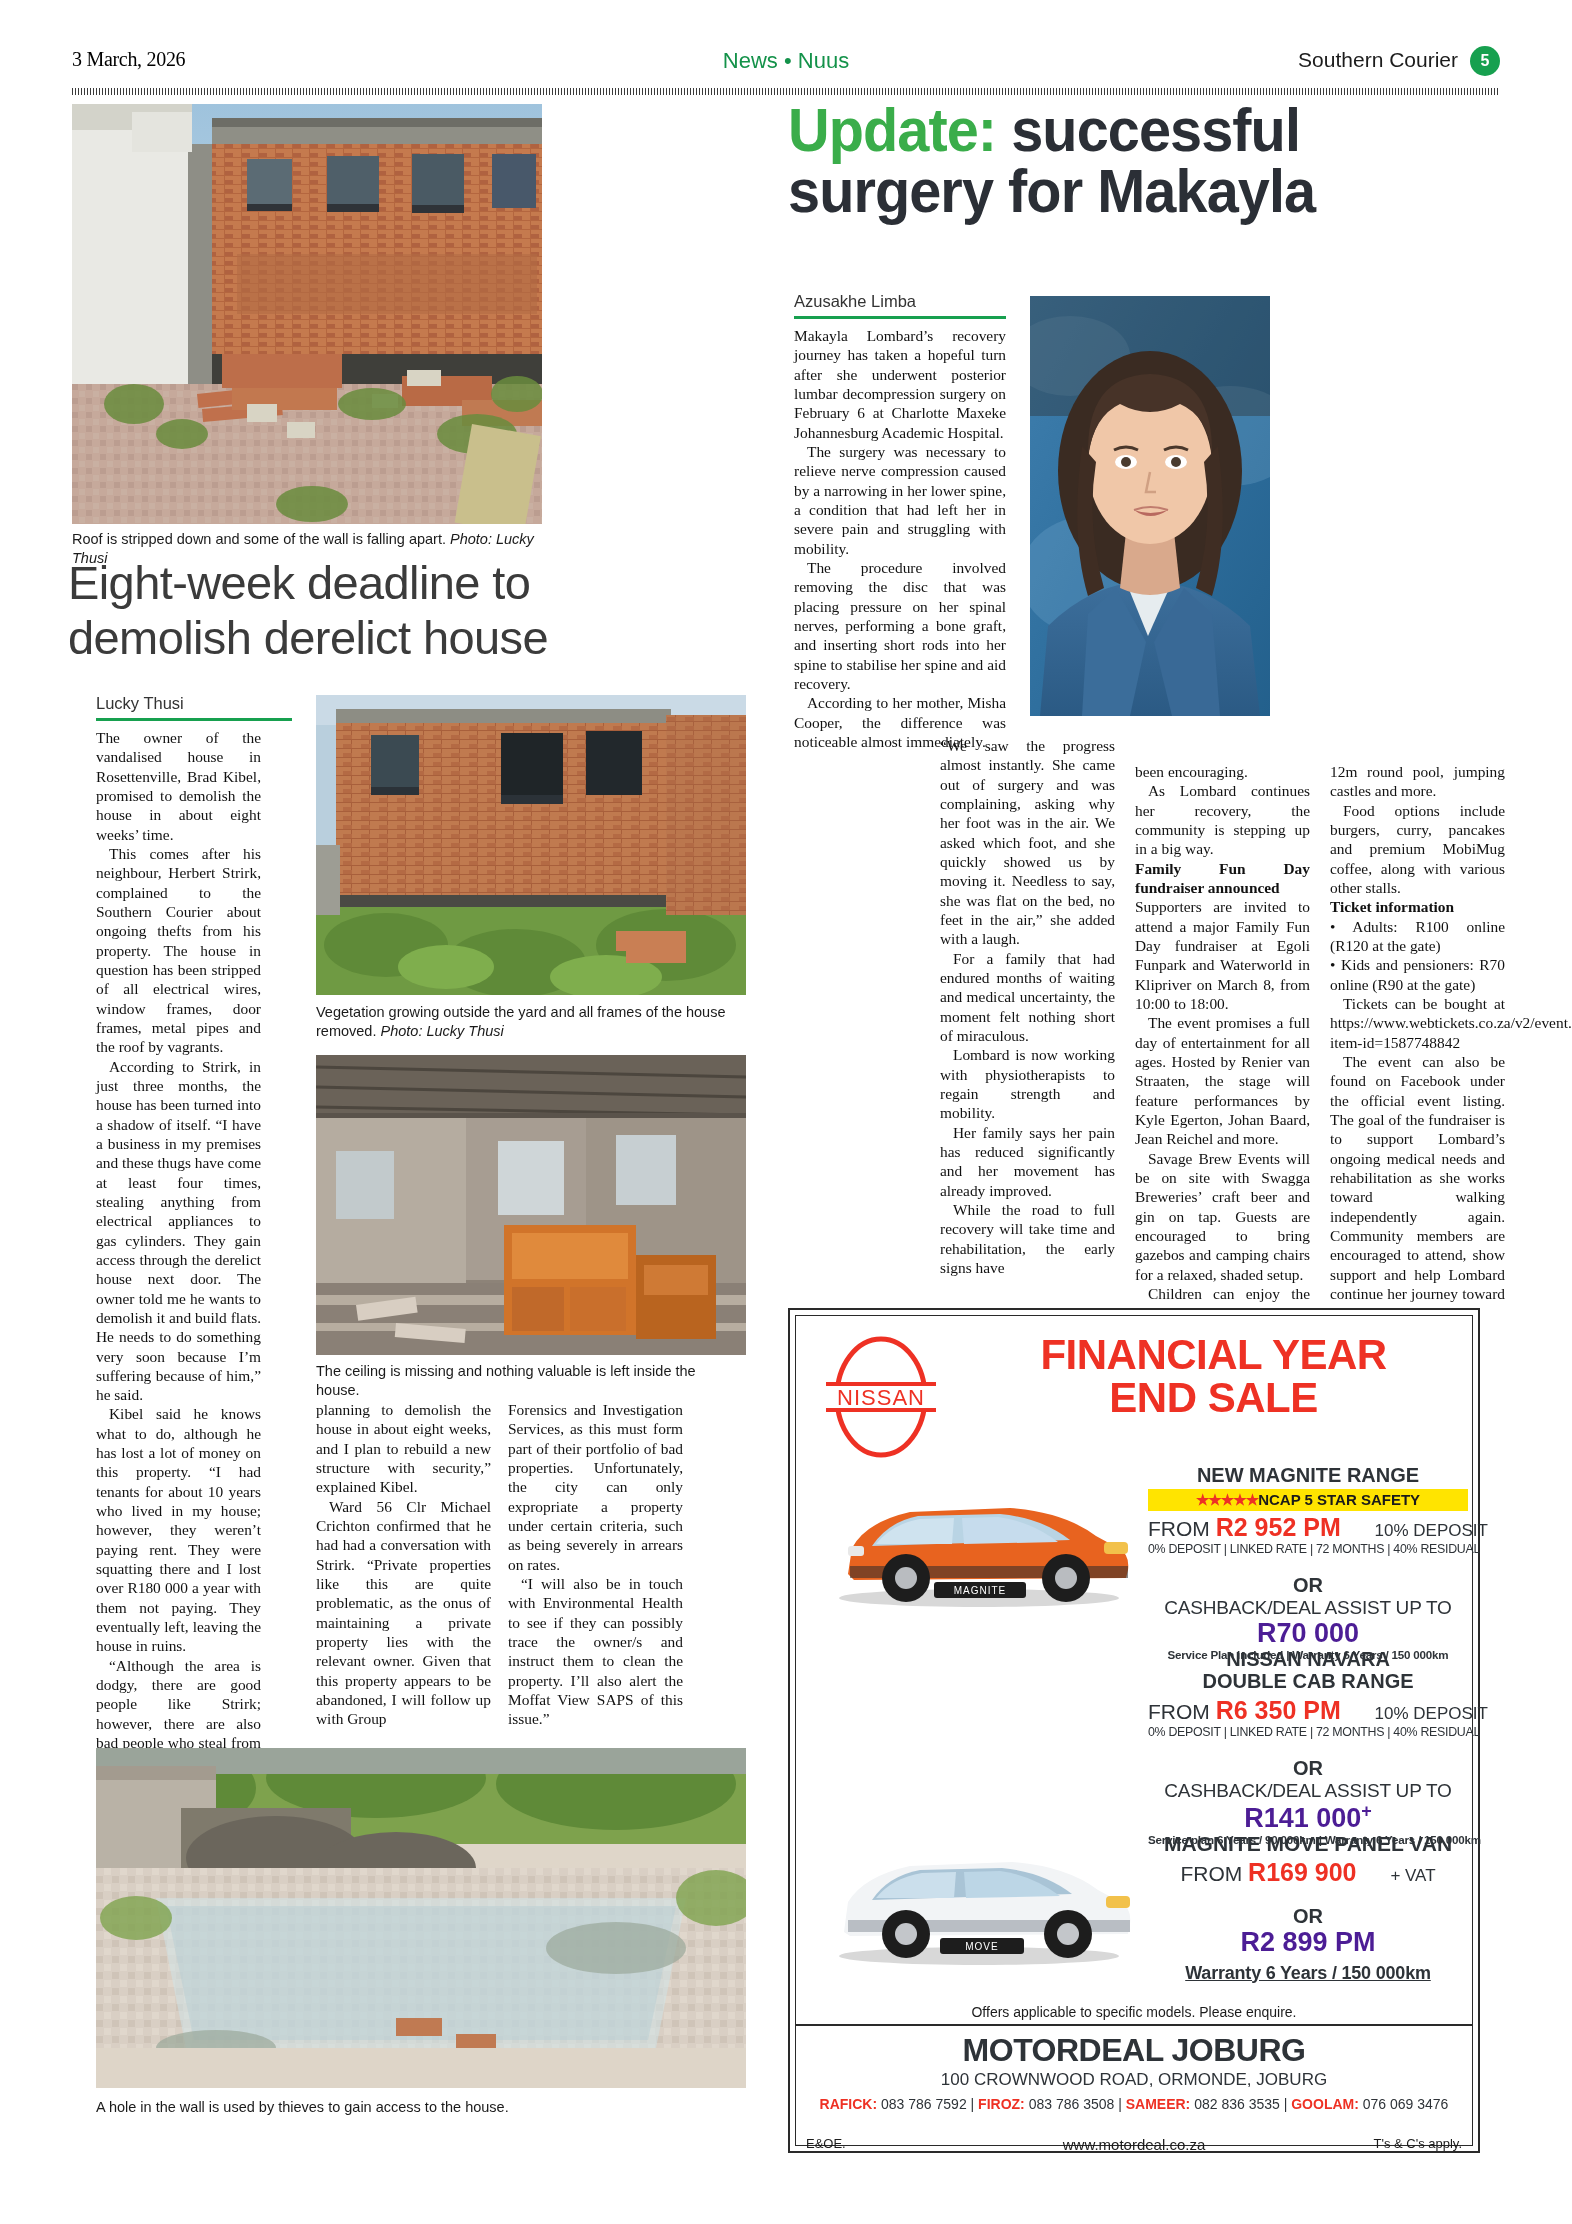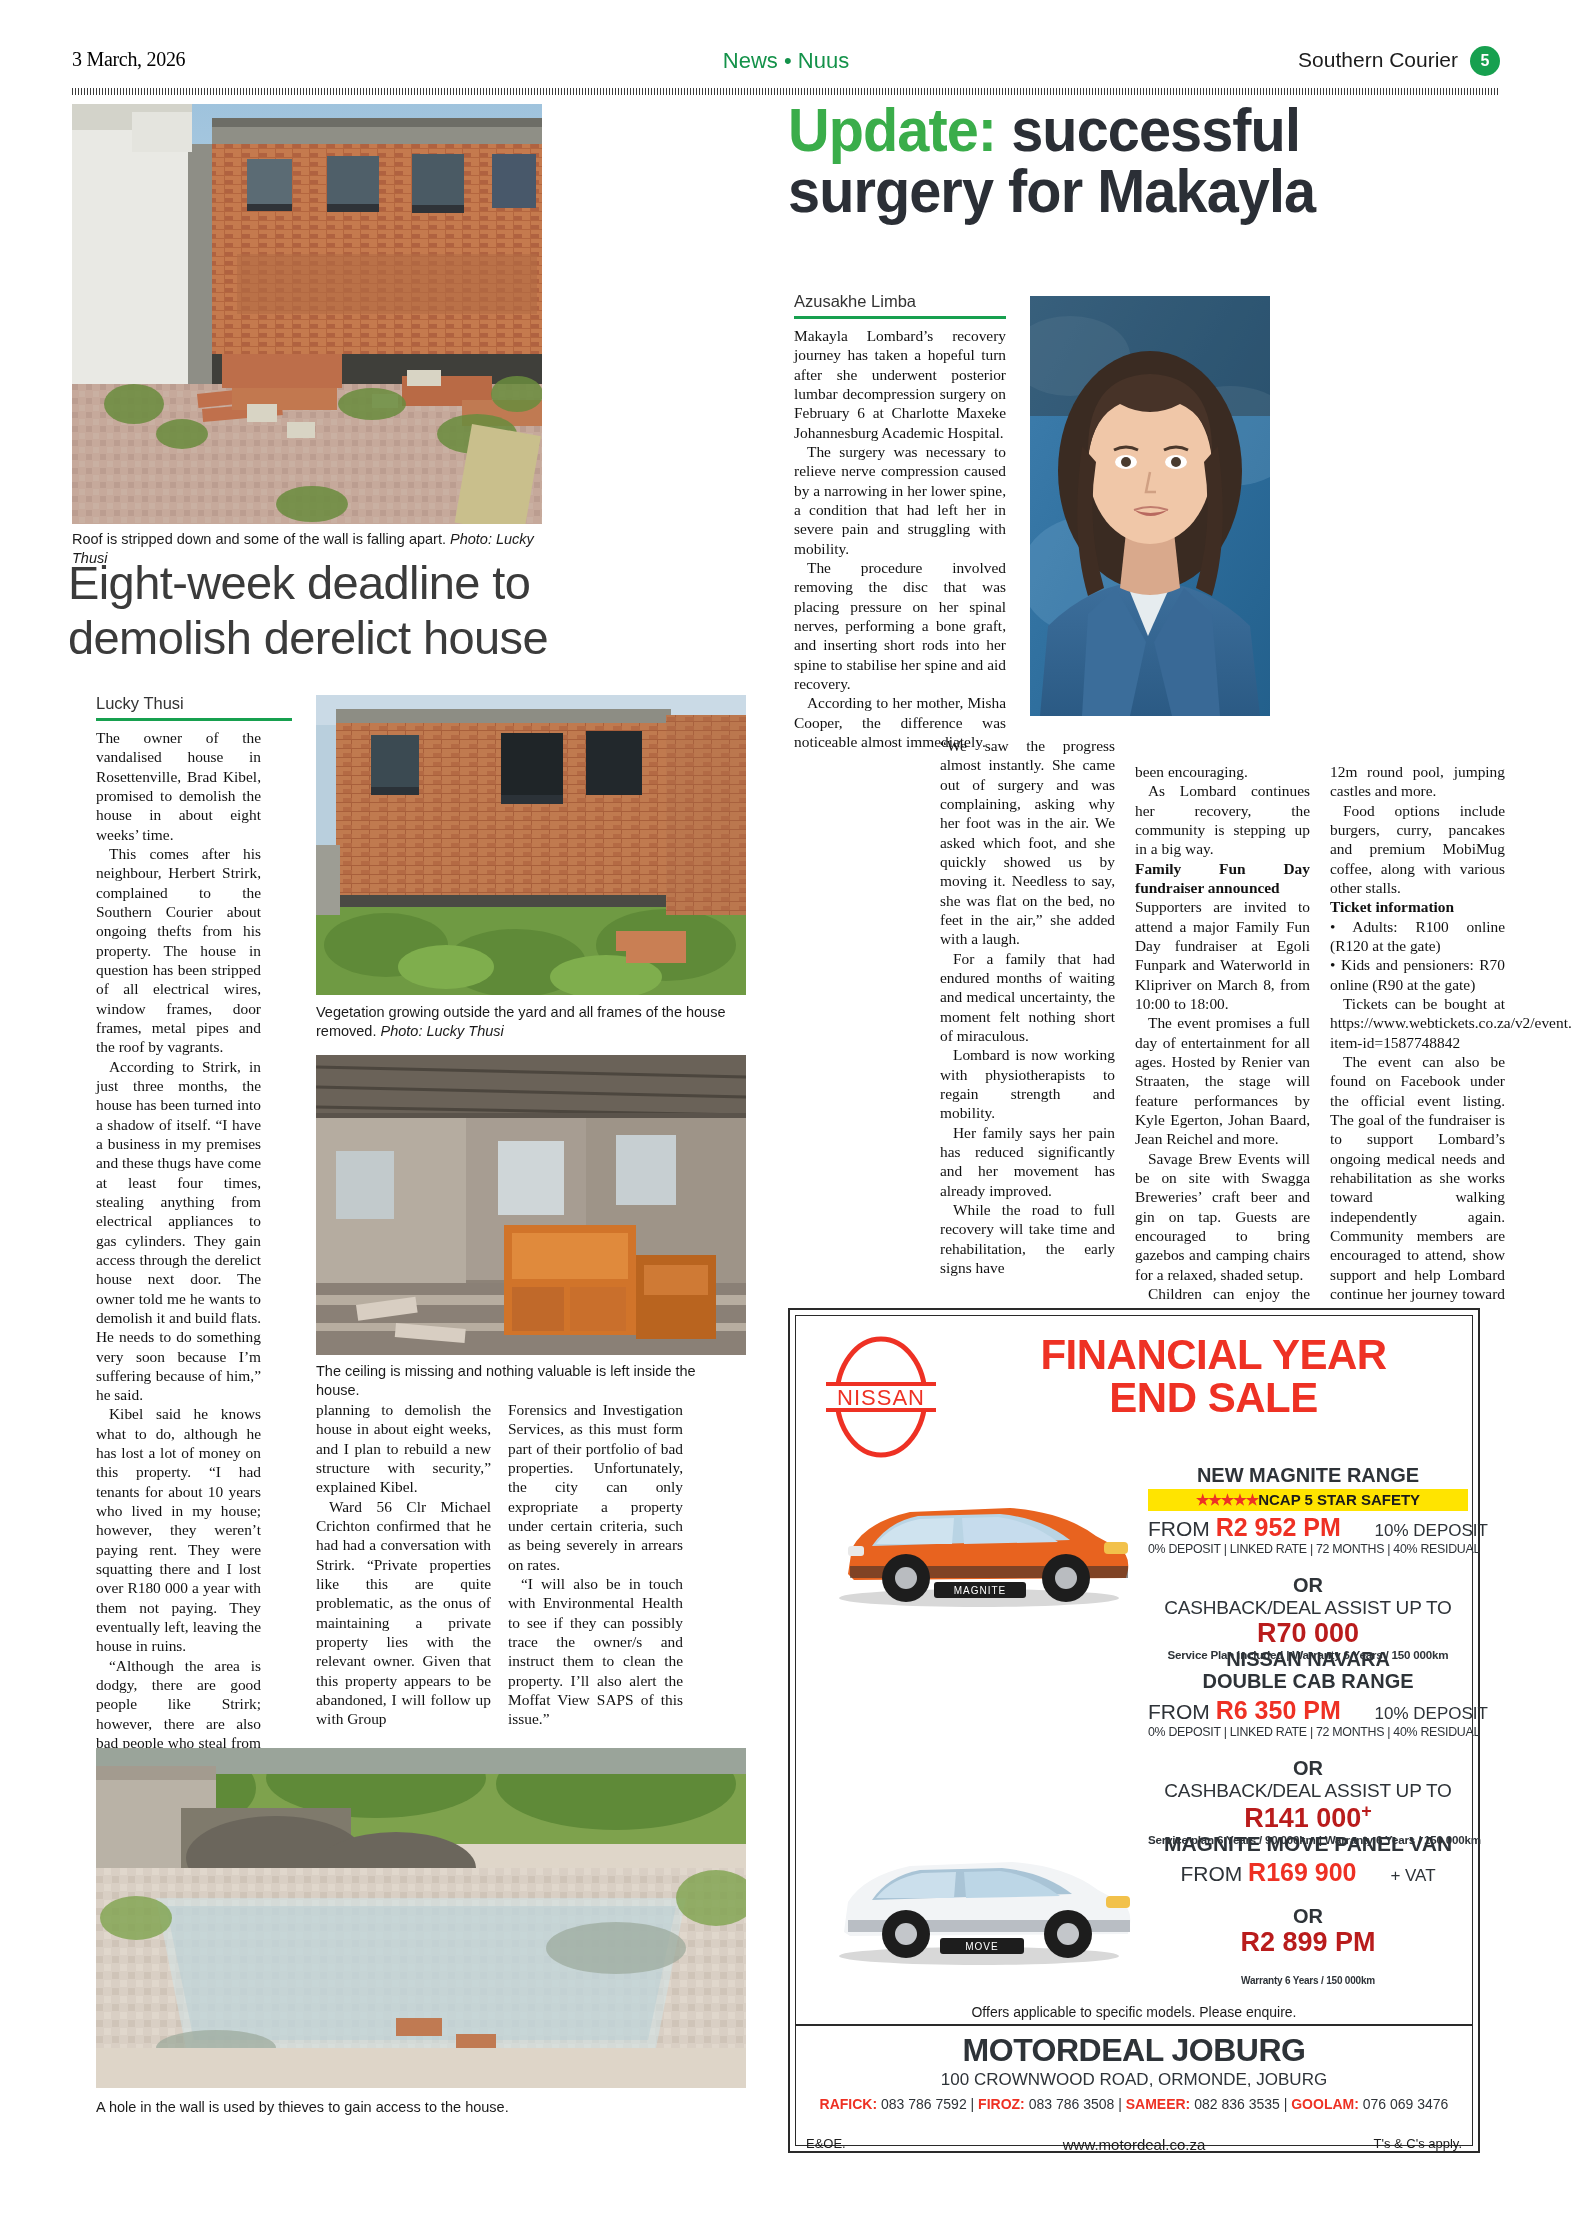--- a/index.html
+++ b/index.html
@@ -120,21 +120,21 @@
     background:#ffe400;font-weight:bold;font-size:15px;color:#1a1a1a;
     padding:2px 0;margin:3px 0 2px;
   }
   .ncap .stars{color:#ee3124;letter-spacing:-1px;}
   .priceline{font-size:21px;line-height:1.15;white-space:nowrap;}
   .priceline .big{color:#ee3124;font-weight:bold;font-size:25px;}
   .priceline .sm{font-size:17px;margin-left:28px;}
   .terms{font-size:12.4px;letter-spacing:-.3px;white-space:nowrap;}
   .orline{font-weight:bold;font-size:20px;margin-top:18px;}
   .cashline{font-size:19px;letter-spacing:-.2px;}
-  .bigred{color:#b91c1c;font-weight:bold;font-size:27px;line-height:1.1;text-align:center;}
+  .bigred{color:#4c1d95;font-weight:bold;font-size:27px;line-height:1.1;text-align:center;}
   .plan{font-size:11.6px;font-weight:bold;letter-spacing:-.2px;white-space:nowrap;}
   .ad-note{
     position:absolute;left:0;right:0;top:688px;text-align:center;
     font-size:14px;color:#1c1c1c;font-family:"Liberation Sans",sans-serif;
   }
   .ad-divider{position:absolute;left:0;right:0;top:708px;height:2px;background:#2a2a2a;}
   .dealer{
     position:absolute;left:0;right:0;top:716px;text-align:center;
     font-family:"Liberation Sans",sans-serif;color:#2e3338;
   }
@@ -559,21 +559,21 @@
       </div>
       <div class="blk" style="left:352px;top:516px;width:320px;">
         <div class="model" style="font-size:21px;">MAGNITE MOVE PANEL VAN</div>
         <div class="priceline" style="margin-top:3px;">
           <span>FROM</span>
           <span class="big">R169 900</span>
           <span class="sm">+ VAT</span>
         </div>
         <div class="orline">OR</div>
         <div class="bigred">R2 899 PM</div>
-        <div class="plan" style="font-size:10px;margin-top:17px;">Warranty 6 Years / 150 000km</div>
+        <div class="plan" style="font-size:18px;margin-top:5px;text-decoration:underline;">Warranty 6 Years / 150 000km</div>
       </div>
 
       <div class="ad-note">Offers applicable to specific models. Please enquire.</div>
       <div class="ad-divider"></div>
 
       <div class="dealer">
         <div class="name">MOTORDEAL JOBURG</div>
         <div class="addr">100 CROWNWOOD ROAD, ORMONDE, JOBURG</div>
         <div class="reps">
           <b>RAFICK:</b>

